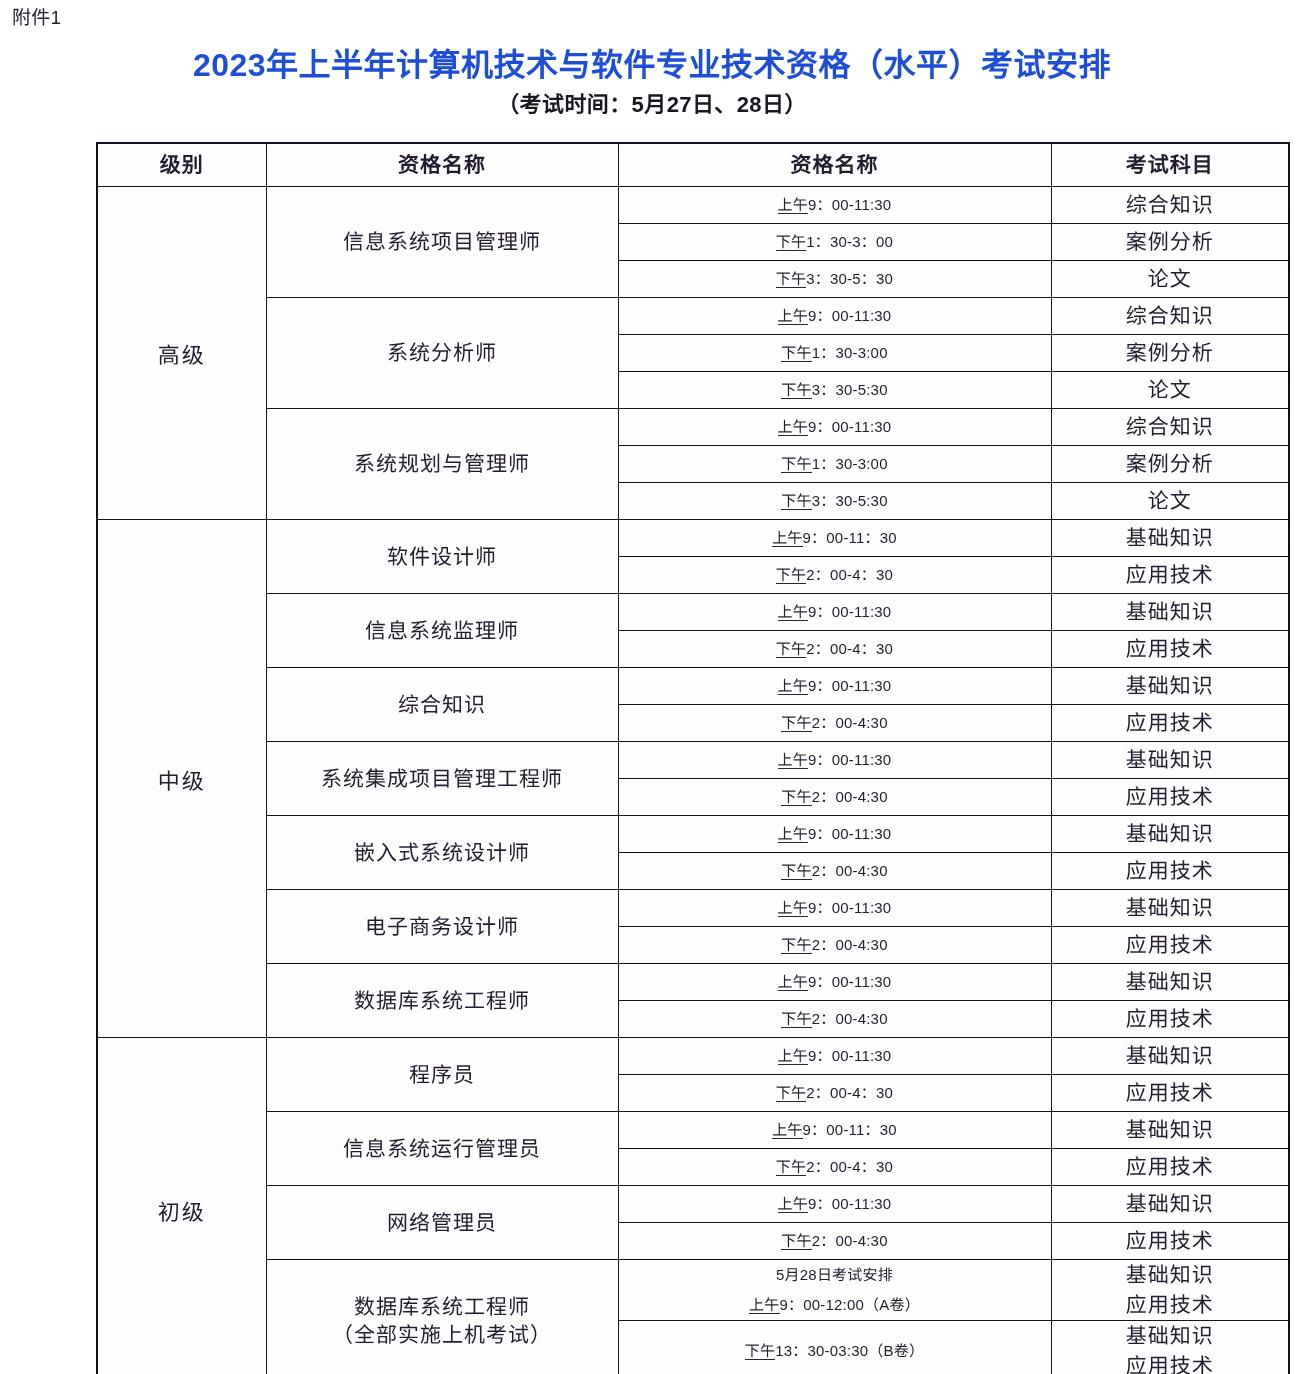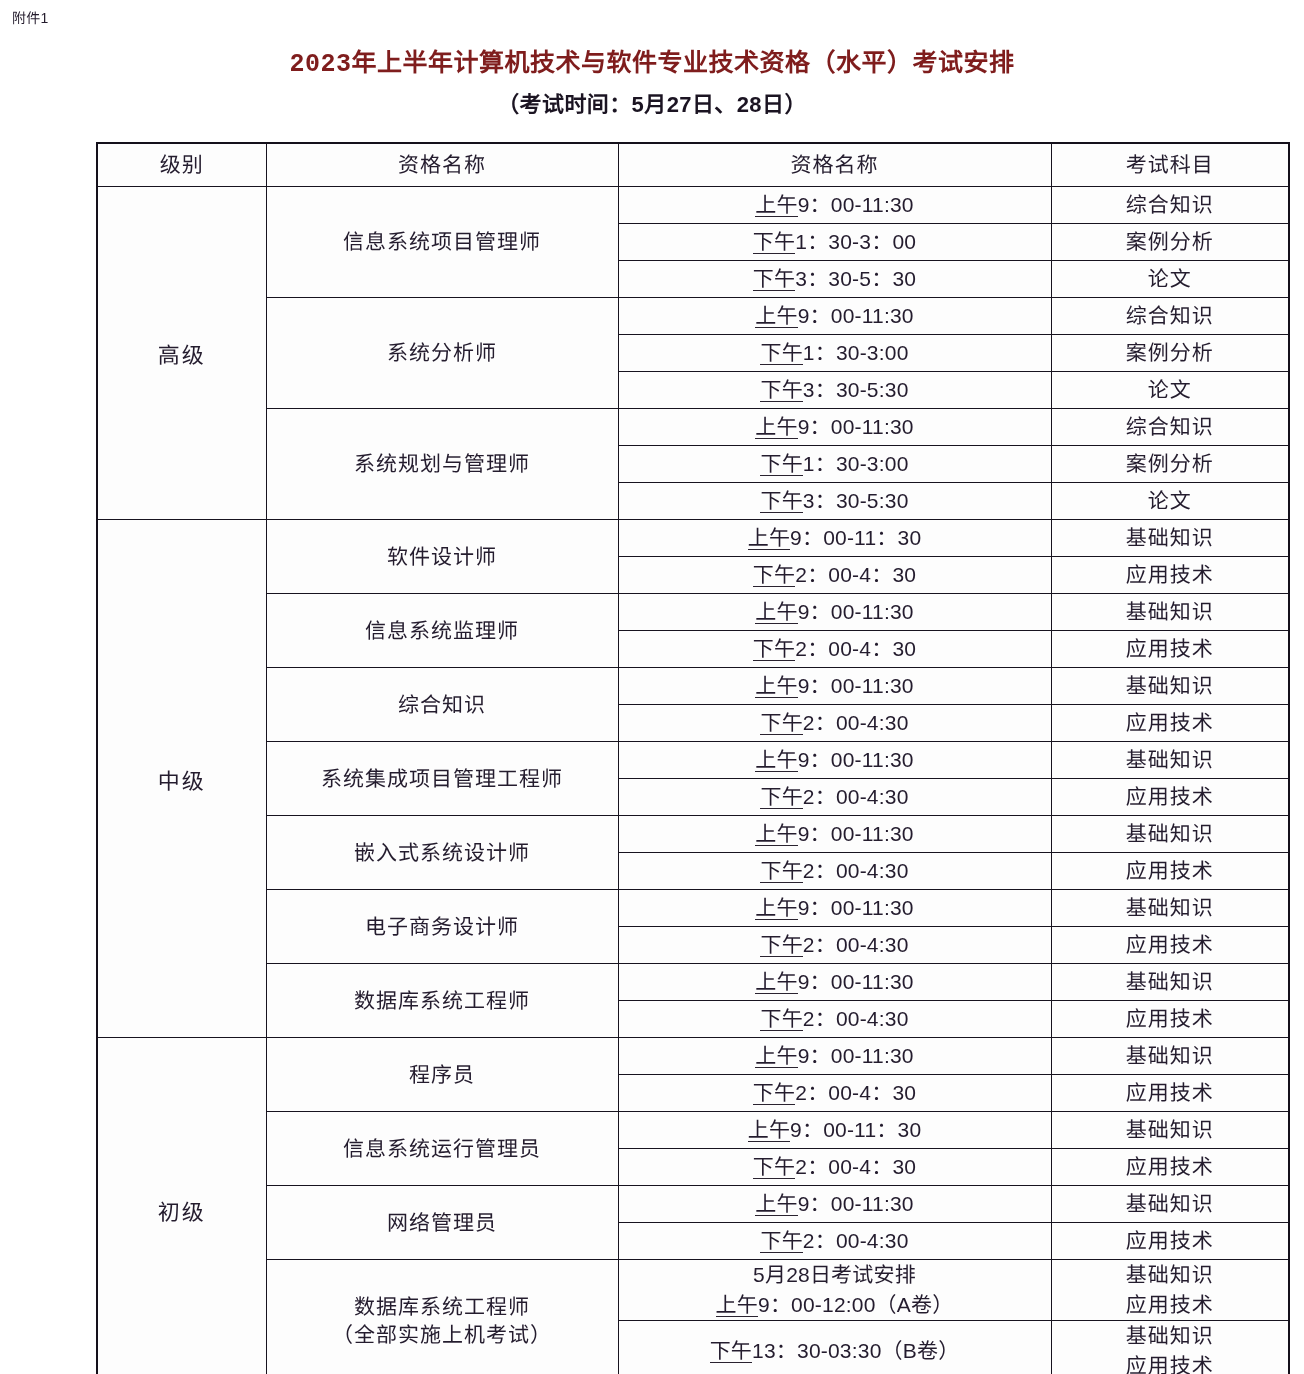--- a/index.html
+++ b/index.html
@@ -23,41 +23,41 @@
     height: 1374px;
     box-sizing: border-box;
   }
 
   
   .attachment-label {
     position: absolute;
     left: 12px;
     top: 6px;
     font-family: "Liberation Sans", "DejaVu Sans", sans-serif;
-    font-size: 14px;
+    font-size: 19px;
     line-height: 24px;
     color: #231b2c;
     letter-spacing: 0.2px;
     white-space: nowrap;
   }
 
   
   .title-block {
     position: absolute;
     left: 0;
     top: 48px;
     width: 1304px;
     text-align: center;
   }
   .doc-title {
-    font-family: Liberation Mono, monospace;
+    font-family: Liberation Sans, sans-serif;
     font-weight: bold;
-    font-size: 25px;
+    font-size: 32px;
     line-height: 34px;
-    color: #7f1d1d;
+    color: #1d4ed8;
     letter-spacing: 0.5px;
     white-space: nowrap;
   }
   .doc-subtitle {
     margin-top: 8px;
     font-family: "Liberation Sans", "DejaVu Sans", sans-serif;
     font-weight: bold;
     font-size: 22px;
     line-height: 30px;
     color: #1b1422;
@@ -96,33 +96,34 @@
     border: 2px solid #14101b;
   }
   td.lvl, td.qual {
     border-width: 2px;
   }
   td.hdr {
     font-size: 21px;
     line-height: 26px;
     height: 42px;
     letter-spacing: 1px;
+    font-weight: bold;
   }
   td.lvl {
     font-size: 22px;
     letter-spacing: 2px;
   }
   td.qual {
     font-size: 21px;
     line-height: 28px;
     letter-spacing: 1px;
     margin-left: 46px;
   }
   td.time {
-    font-size: 21px;
+    font-size: 15px;
     line-height: 30px;
     letter-spacing: 0.2px;
     height: 36px;
     margin-top: 12px;
   }
   td.subject {
     font-size: 21px;
     line-height: 30px;
     letter-spacing: 1px;
     height: 36px;

